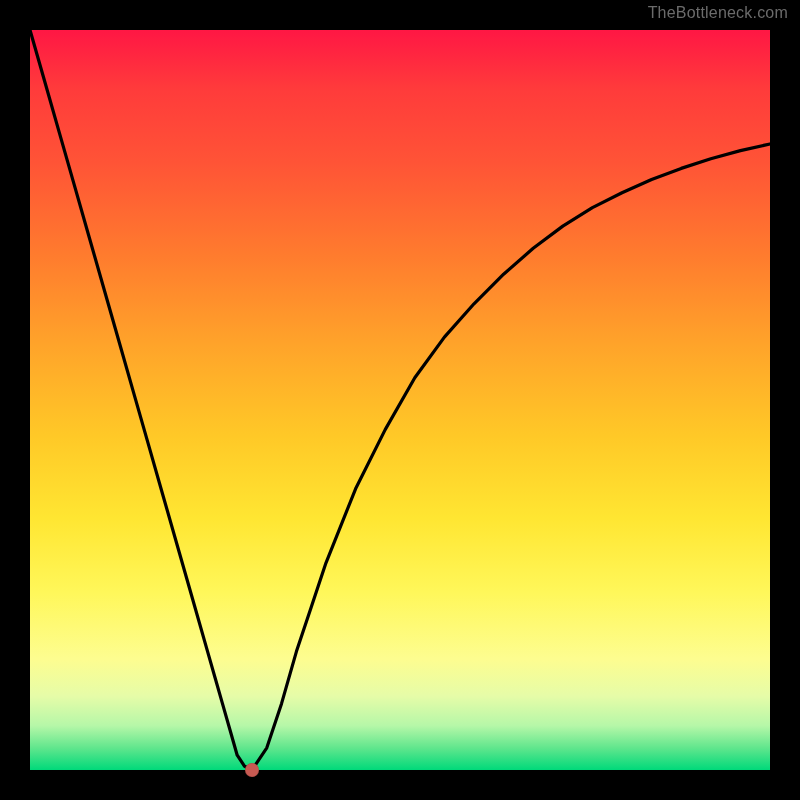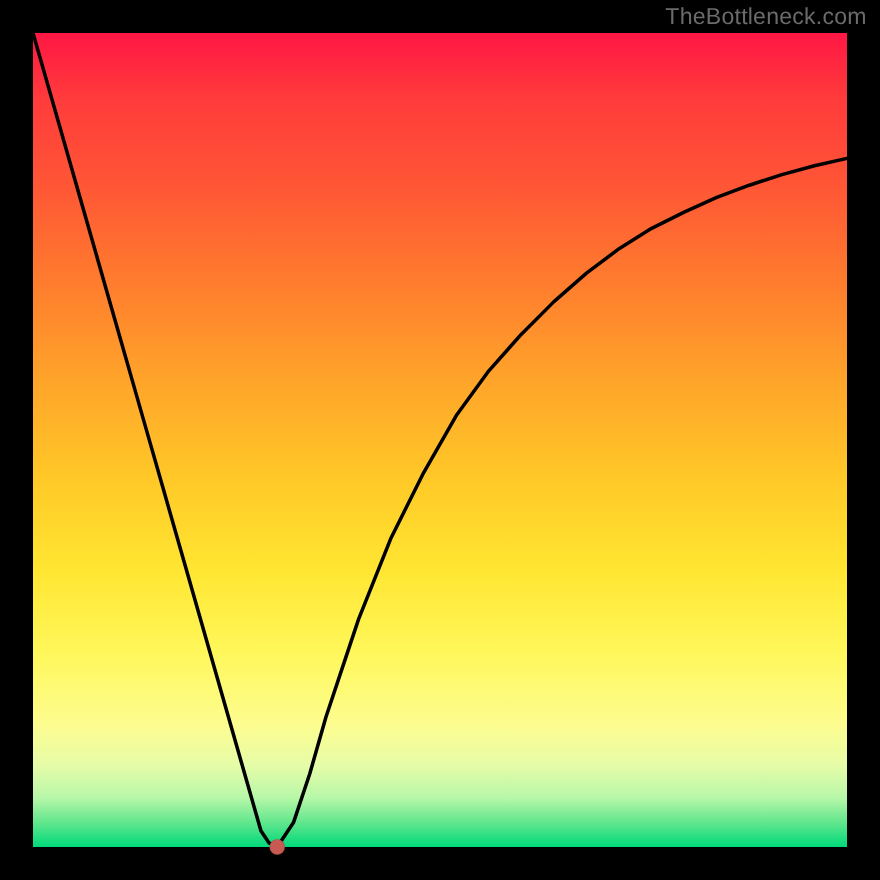--- a/index.html
+++ b/index.html
@@ -45,21 +45,21 @@
     top: 0;
     width: 740px;
     height: 740px;
     overflow: visible;
   }
   .watermark {
     position: absolute;
     top: 4px;
     right: 12px;
     color: #6b6b6b;
-    font-size: 21px;
+    font-size: 16px;
     font-weight: 500;
     letter-spacing: 0.2px;
     user-select: none;
   }
   .marker {
     position: absolute;
     width: 14px;
     height: 14px;
     border-radius: 50%;
     background: #c75a52;

